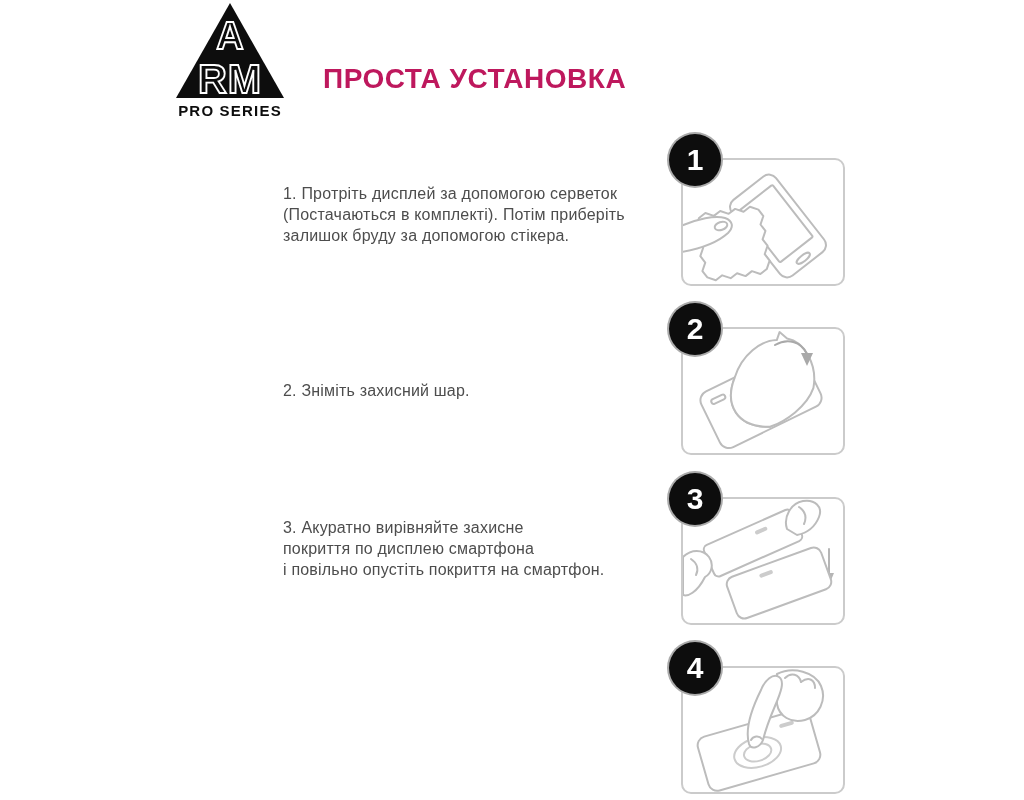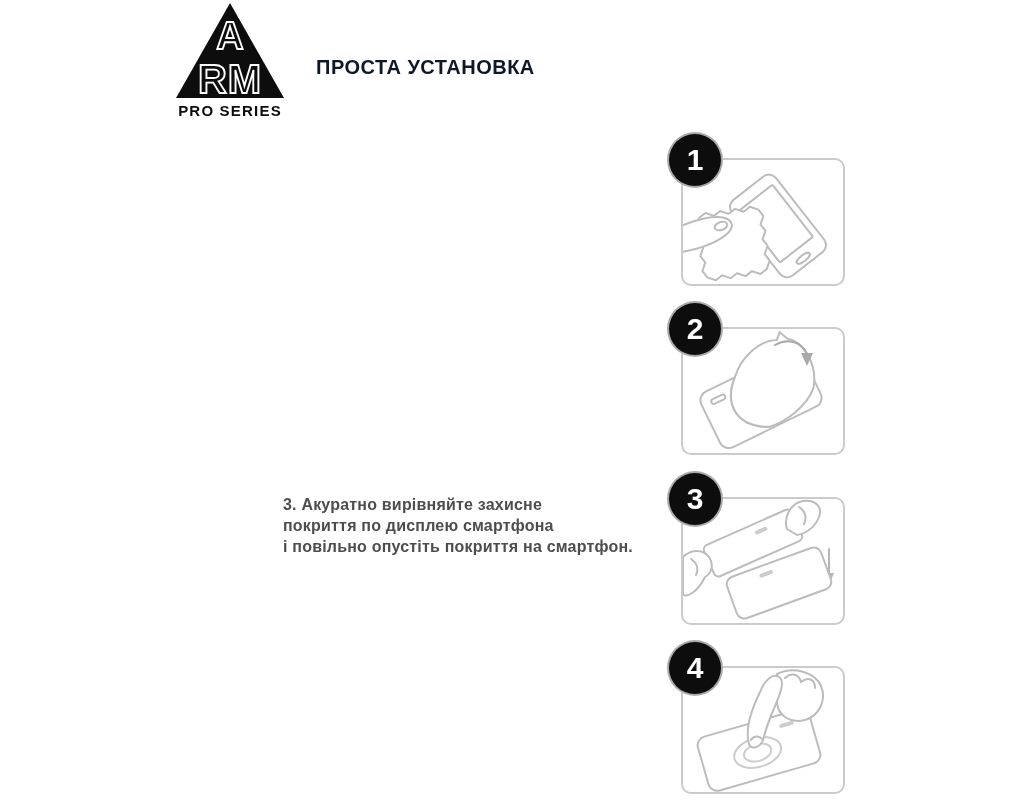--- a/index.html
+++ b/index.html
@@ -7,33 +7,33 @@
     position:relative;
     width:1024px;height:800px;
     background:#ffffff;
     font-family:"Liberation Sans","DejaVu Sans",sans-serif;
     overflow:hidden;
   }
   
   .logo{position:absolute;left:175px;top:2px;width:110px;height:116px;}
   
   .title{
-    position:absolute;left:314px;top:54px;margin:2px;
-    font-size:20px;font-weight:800;letter-spacing:.5px;
-    color:#0f172a;white-space:nowrap;
+    position:absolute;left:314px;top:54px;margin:9px;
+    font-size:28px;font-weight:800;letter-spacing:.5px;
+    color:#be185d;white-space:nowrap;
   }
   
   .step-text{
     position:absolute;left:283px;width:410px;margin:0;
     font-size:16px;line-height:21px;letter-spacing:.2px;
     color:#4d4d4d;white-space:pre-line;
   }
   .step-text.s1{top:183px;}
   .step-text.s2{top:380px;}
-  .step-text.s3{top:494px;font-weight:bold;}
+  .step-text.s3{top:517px;}
   .step-text.s4{top:690px;}
   
   .card{
     position:absolute;left:681px;width:164px;height:128px;
     border:2px solid #cbcbcb;border-radius:10px;
     background:#fff;box-sizing:border-box;
   }
   .card.c1{top:158px;}
   .card.c2{top:327px;}
   .card.c3{top:497px;}
@@ -56,20 +56,23 @@
 
   <svg class="logo" viewBox="0 0 110 116" width="110" height="116">
     <polygon points="55,1 109,96 1,96" fill="#0d0d0d"></polygon>
     <text x="55" y="47" text-anchor="middle" font-size="38" font-weight="bold" fill="none" stroke="#ffffff" stroke-width="1.8">A</text>
     <text x="55" y="91" text-anchor="middle" font-size="40" font-weight="bold" letter-spacing="1" fill="none" stroke="#ffffff" stroke-width="1.8">RM</text>
     <text x="55" y="114" text-anchor="middle" font-size="15" font-weight="bold" letter-spacing="1.2" fill="#0d0d0d">PRO SERIES</text>
   </svg>
 
   <h1 class="title">ПРОСТА УСТАНОВКА</h1>
 
+  <p class="step-text s1">1. Протріть дисплей за допомогою серветок
+(Постачаються в комплекті). Потім приберіть
+залишок бруду за допомогою стікера.</p>
   <div class="card c1">
     <div class="badge">
       <span>1</span>
     </div>
     <svg viewBox="0 0 160 124" width="160" height="124">
       <g stroke="#bcbcbc" stroke-width="2" fill="none" stroke-linecap="round" stroke-linejoin="round">
         <g transform="translate(95,66) rotate(-38)">
           <rect x="-28" y="-48" width="56" height="96" rx="9" fill="#ffffff"></rect>
           <rect x="-21" y="-36" width="42" height="66" rx="1.5" fill="#ffffff"></rect>
           <ellipse cx="0" cy="41" rx="8" ry="3"></ellipse>
@@ -78,20 +81,21 @@
           <path fill="#ffffff" d="M0,0 l7,-4 8,4 7,-4 8,4 7,-4 8,4 7,-4 8,4 l4,7 -4,8 4,7 -4,8 4,7 -4,8 4,7 -4,8 l-7,4 -8,-4 -7,4 -8,-4 -7,4 -8,-4 -7,4 -8,-4 l-4,-7 4,-8 -4,-7 4,-8 -4,-7 4,-8 -4,-7 4,-8 Z"></path>
         </g>
         <g>
           <path fill="#ffffff" d="M-2,66 C14,59 32,55 42,58 C50,61 51,67 45,73 C34,83 16,89 -2,92 Z"></path>
           <ellipse cx="38" cy="66" rx="6.5" ry="4" transform="rotate(-18 38 66)"></ellipse>
         </g>
       </g>
     </svg>
   </div>
 
+  <p class="step-text s2">2. Зніміть захисний шар.</p>
   <div class="card c2">
     <div class="badge">
       <span>2</span>
     </div>
     <svg viewBox="0 0 160 124" width="160" height="124">
       <g stroke="#bcbcbc" stroke-width="2" fill="none" stroke-linecap="round" stroke-linejoin="round">
         <g transform="translate(78,70) rotate(-26)">
           <rect x="-56" y="-31" width="112" height="62" rx="10" fill="#ffffff"></rect>
           <rect x="-46" y="-21" width="15" height="5" rx="2.5"></rect>
           <path d="M-14,-31 C-36,-11 -34,15 -4,29"></path>

